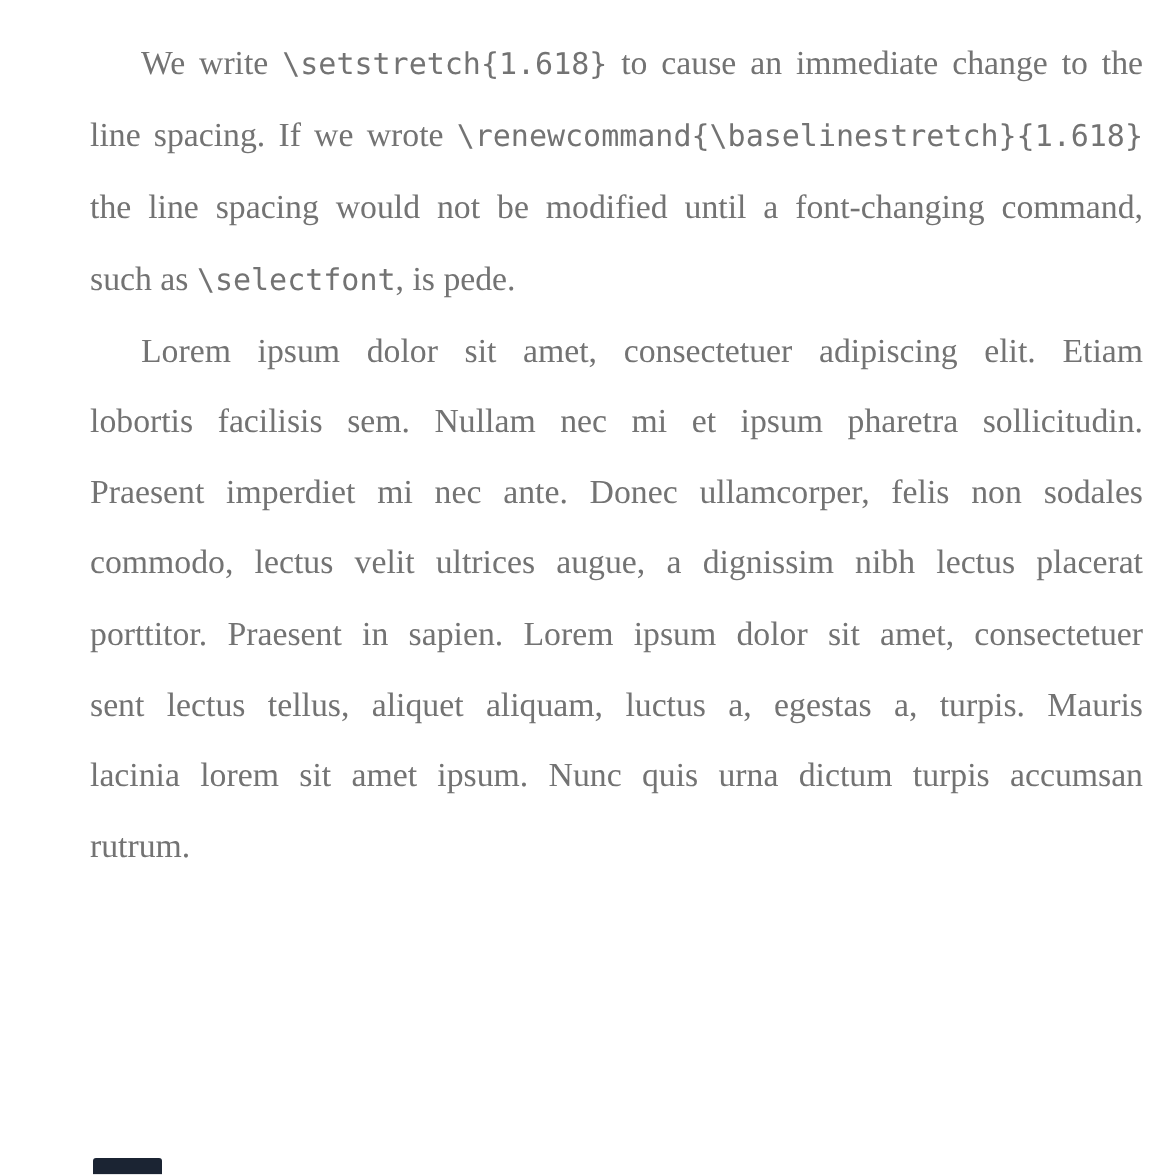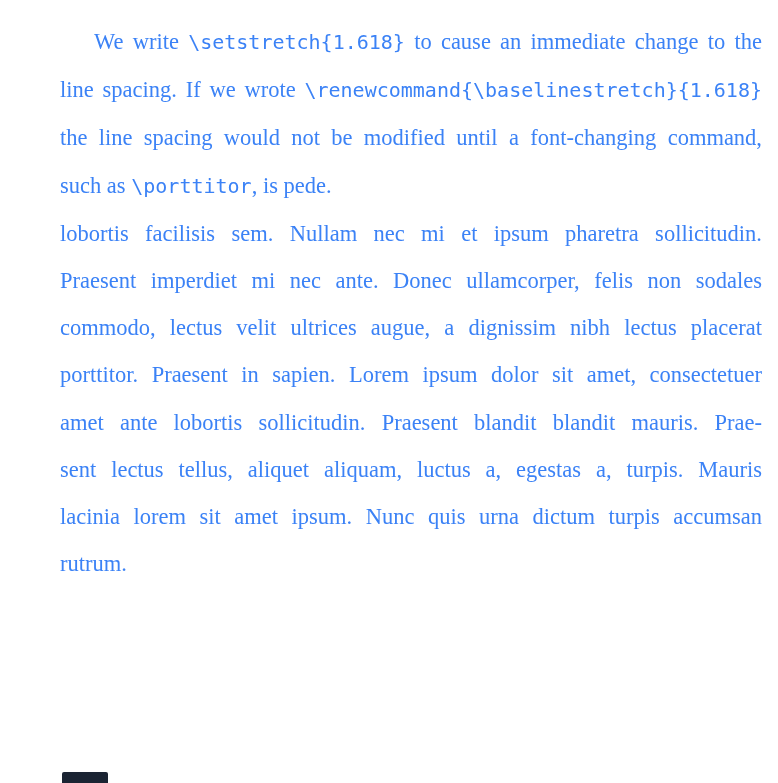--- a/index.html
+++ b/index.html
@@ -34,32 +34,32 @@
     width: 46px;
     height: 11px;
     border-radius: 2px 2px 0 0;
     background: #1b2433;
   }
 </style>
 </head>
 <body>
 
 <div class="page" style="background: rgb(255, 255, 255);">
-  <div class="doc" style="color: #3b82f6;">
+  <div class="doc" style="color: #737373;">
       <div class="paragraph">
         <div class="line justify indent"><span class="serif">We write </span><span class="code">\setstretch{1.618}</span><span class="serif"> to cause an immediate change to the</span></div>
         <div class="line justify"><span class="serif">line spacing. If we wrote </span><span class="code">\renewcommand{\baselinestretch}{1.618}</span></div>
         <div class="line justify"><span class="serif">the line spacing would not be modified until a font-changing command,</span></div>
-        <div class="line"><span class="serif">such as </span><span class="code">\porttitor</span><span class="serif">, is pede.</span></div>
+        <div class="line"><span class="serif">such as </span><span class="code">\selectfont</span><span class="serif">, is pede.</span></div>
       </div>
       <div class="paragraph">
+        <div class="line justify indent"><span class="serif">Lorem ipsum dolor sit amet, consectetuer adipiscing elit. Etiam</span></div>
         <div class="line justify"><span class="serif">lobortis facilisis sem. Nullam nec mi et ipsum pharetra sollicitudin.</span></div>
         <div class="line justify"><span class="serif">Praesent imperdiet mi nec ante. Donec ullamcorper, felis non sodales</span></div>
         <div class="line justify"><span class="serif">commodo, lectus velit ultrices augue, a dignissim nibh lectus placerat</span></div>
         <div class="line justify"><span class="serif">porttitor. Praesent in sapien. Lorem ipsum dolor sit amet, consectetuer</span></div>
-        <div class="line justify"><span class="serif">amet ante lobortis sollicitudin. Praesent blandit blandit mauris. Prae-</span></div>
         <div class="line justify"><span class="serif">sent lectus tellus, aliquet aliquam, luctus a, egestas a, turpis. Mauris</span></div>
         <div class="line justify"><span class="serif">lacinia lorem sit amet ipsum. Nunc quis urna dictum turpis accumsan</span></div>
         <div class="line"><span class="serif">rutrum.</span></div>
       </div>
     </div>
   <div class="clipped-bar" style="background: rgb(27, 36, 51);"></div>
 </div>
 
 </body></html>

